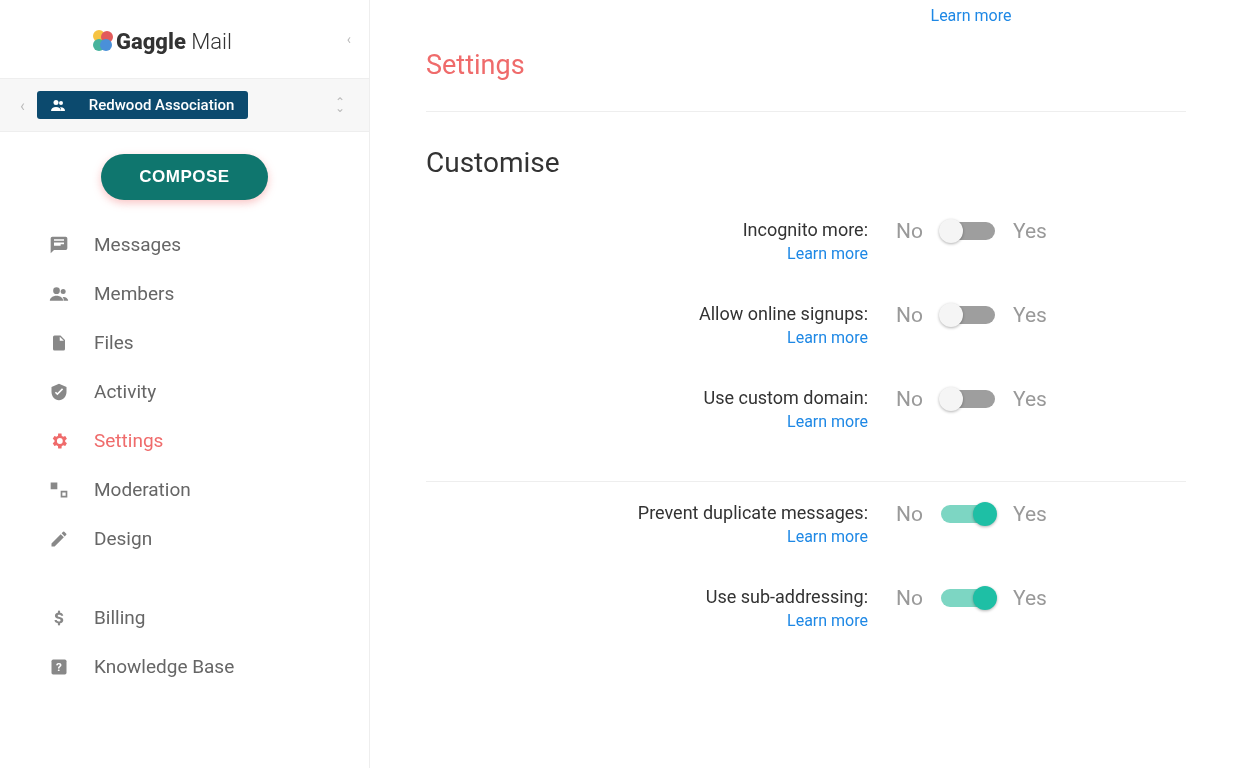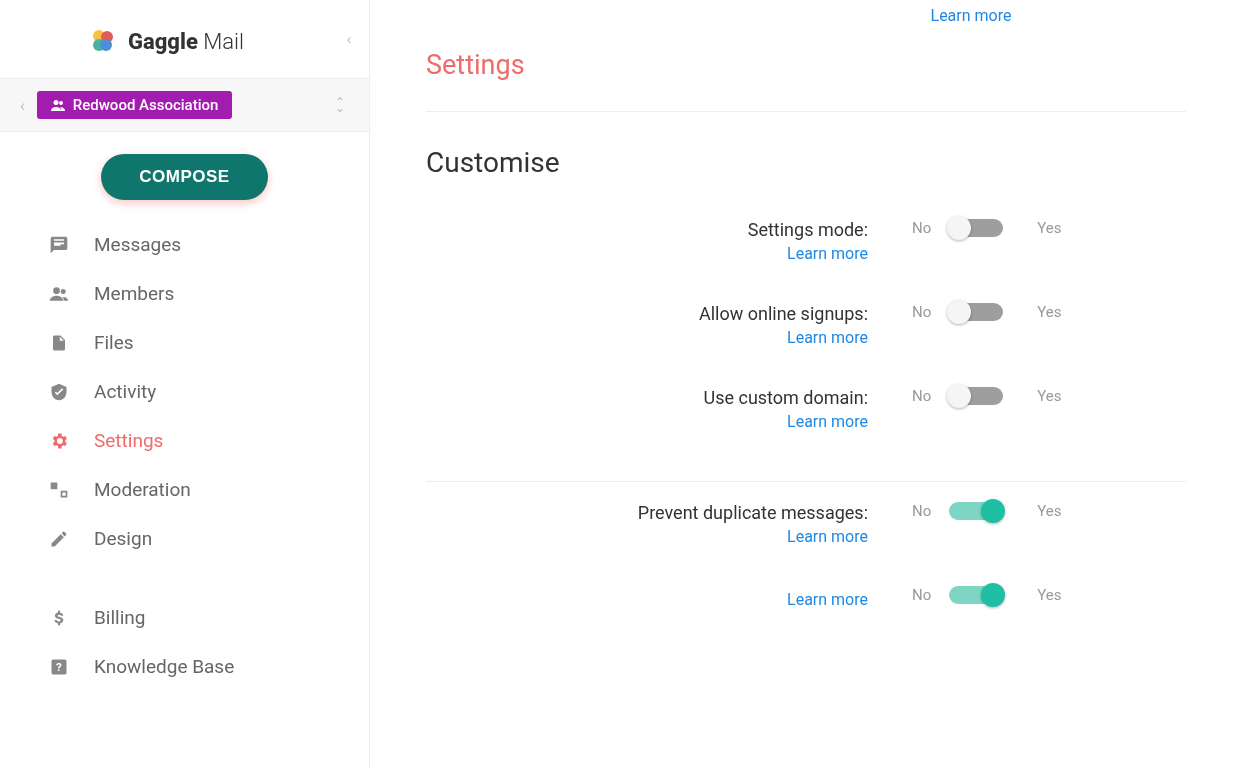--- a/index.html
+++ b/index.html
@@ -20,21 +20,21 @@
     display: flex;
     flex-direction: column;
   }
   .logo-bar {
     display: flex;
     align-items: center;
     padding: 28px 24px 24px 90px;
     border-bottom: 1px solid #eee;
     position: relative;
   }
-  .logo { display: flex; align-items: center; gap: 12px; }
+  .logo { display: flex; align-items: center; gap: 0; }
   .logo-text { font-size: 22px; color: #333; font-weight: 300; }
   .logo-text b { font-weight: 800; }
   .collapse-chevron {
     position: absolute;
     right: 18px;
     top: 50%;
     transform: translateY(-50%);
     color: #bbb;
     font-size: 14px;
     cursor: pointer;
@@ -48,29 +48,29 @@
     border-bottom: 1px solid #eee;
     position: relative;
   }
   .org-back {
     color: #bbb;
     font-size: 16px;
     margin-right: 12px;
     cursor: pointer;
   }
   .org-pill {
-    background: #a21caf;
+    background: #0c4a6e;
     color: #fff;
     padding: 5px 14px;
     border-radius: 3px;
     font-size: 15px;
     font-weight: 500;
     display: flex;
     align-items: center;
-    gap: 8px;
+    gap: 24px;
     cursor: pointer;
   }
   .org-sort {
     position: absolute;
     right: 24px;
     color: #bbb;
     font-size: 12px;
     display: flex;
     flex-direction: column;
     line-height: 6px;
@@ -154,21 +154,21 @@
     cursor: pointer;
     display: inline-block;
     margin-top: 4px;
   }
   .setting-control-col {
     display: flex;
     align-items: center;
     gap: 18px;
     padding-top: 0px;
   }
-  .opt-label { color: #999; font-size: 15px; margin-left: 16px; }
+  .opt-label { color: #999; font-size: 21px; }
 
   
   .toggle {
     width: 54px;
     height: 18px;
     border-radius: 12px;
     position: relative;
     cursor: pointer;
   }
   .toggle .knob {
@@ -321,21 +321,21 @@
 <main class="main">
 
   <div class="learn-top">Learn more</div>
 
   <h1 class="page-title">Settings</h1>
 
   <h2 class="section-title">Customise</h2>
 
   <div class="setting-row">
     <div class="setting-label-col">
-      <div class="setting-label">Settings mode:</div>
+      <div class="setting-label">Incognito more:</div>
       <span class="learn-more">Learn more</span>
     </div>
     <div class="setting-control-col">
       <span class="opt-label">No</span>
       <span class="toggle off">
           <span class="knob"></span>
         </span>
       <span class="opt-label">Yes</span>
     </div>
   </div>
@@ -380,20 +380,21 @@
       <span class="opt-label">No</span>
       <span class="toggle on">
           <span class="knob"></span>
         </span>
       <span class="opt-label">Yes</span>
     </div>
   </div>
 
   <div class="setting-row">
     <div class="setting-label-col">
+      <div class="setting-label">Use sub-addressing:</div>
       <span class="learn-more">Learn more</span>
     </div>
     <div class="setting-control-col">
       <span class="opt-label">No</span>
       <span class="toggle on">
           <span class="knob"></span>
         </span>
       <span class="opt-label">Yes</span>
     </div>
   </div>

